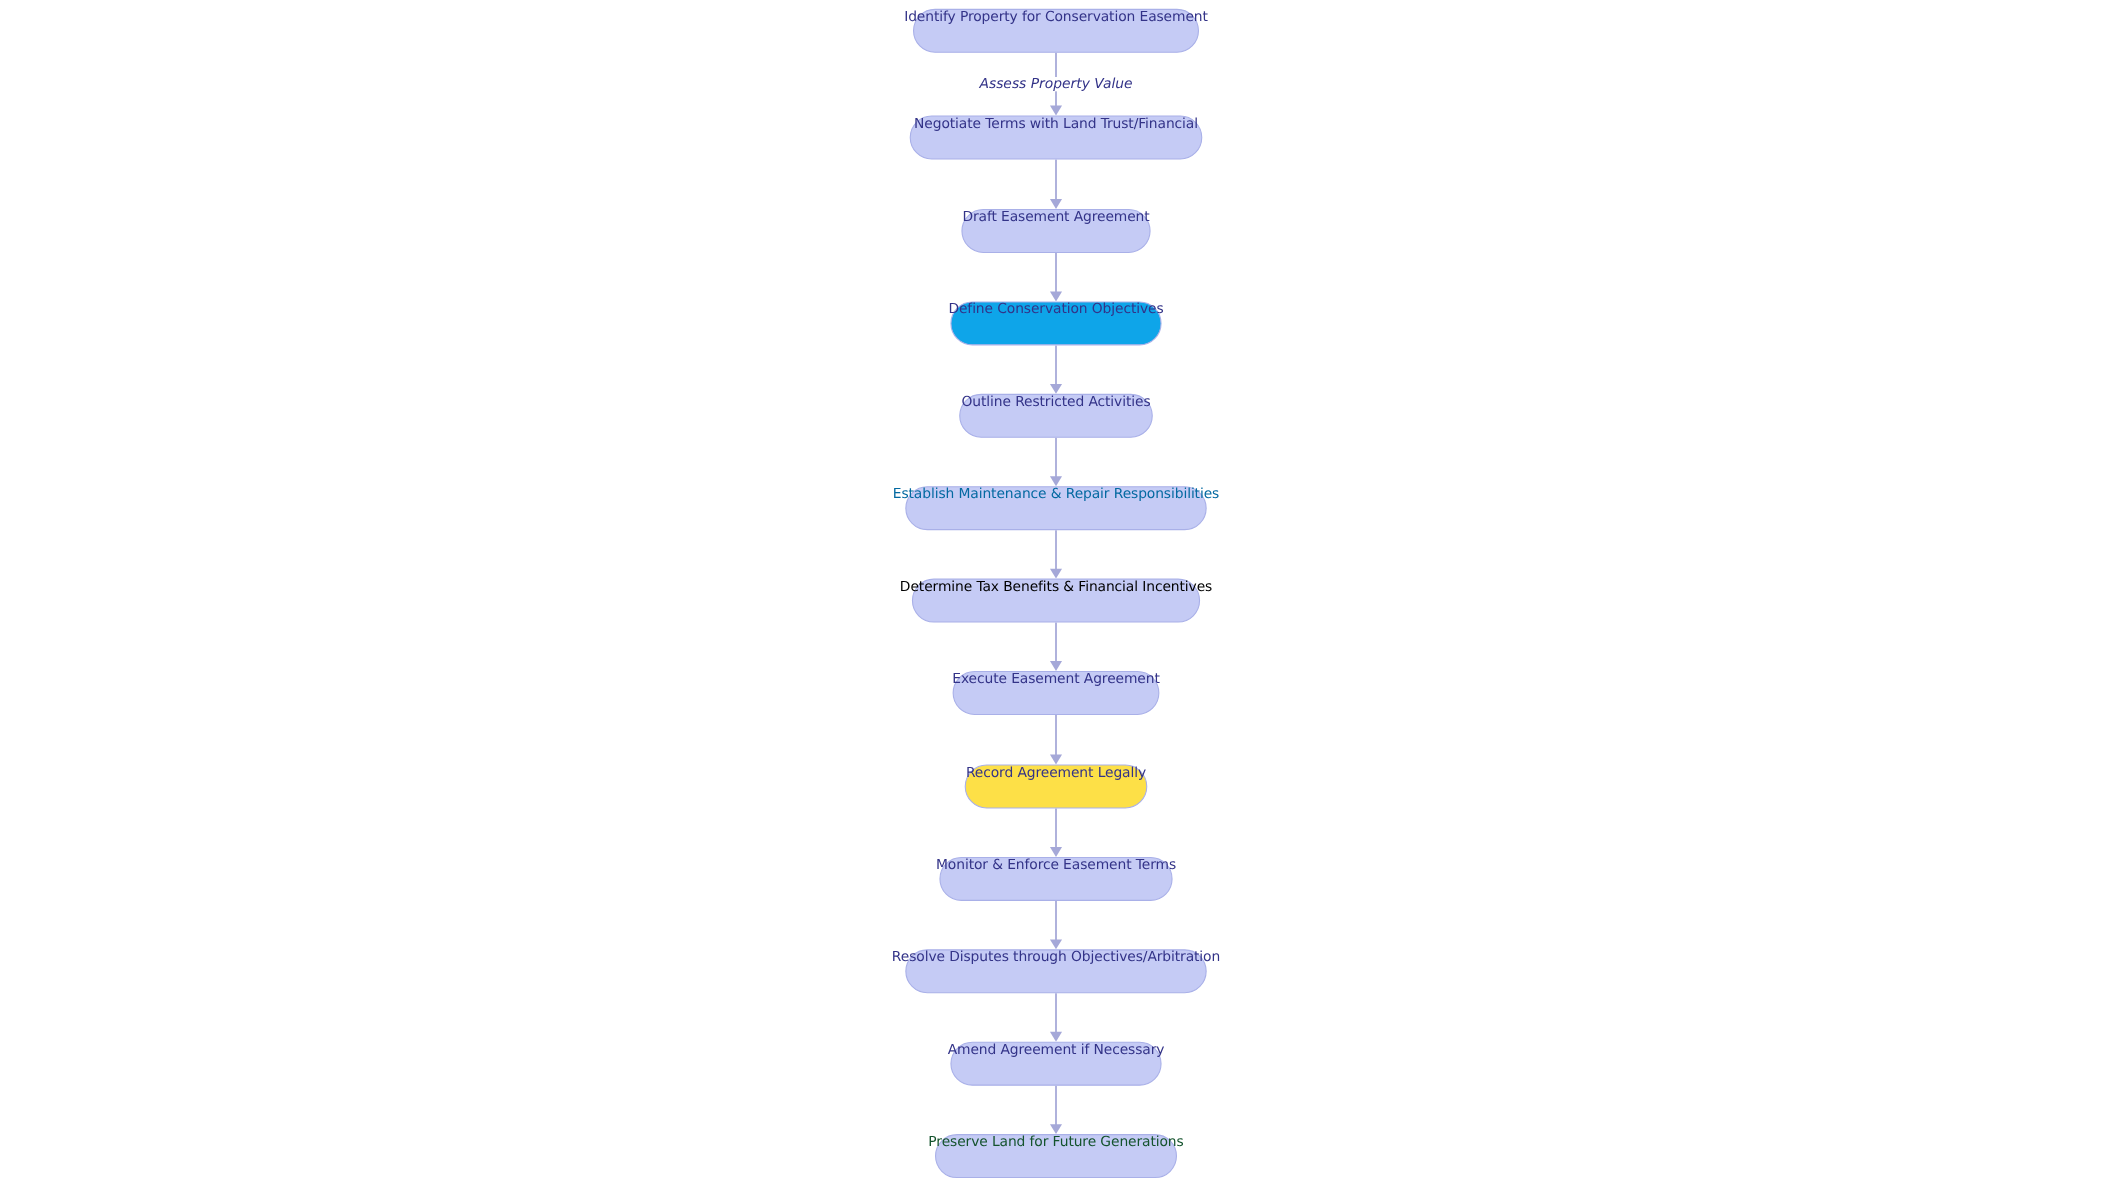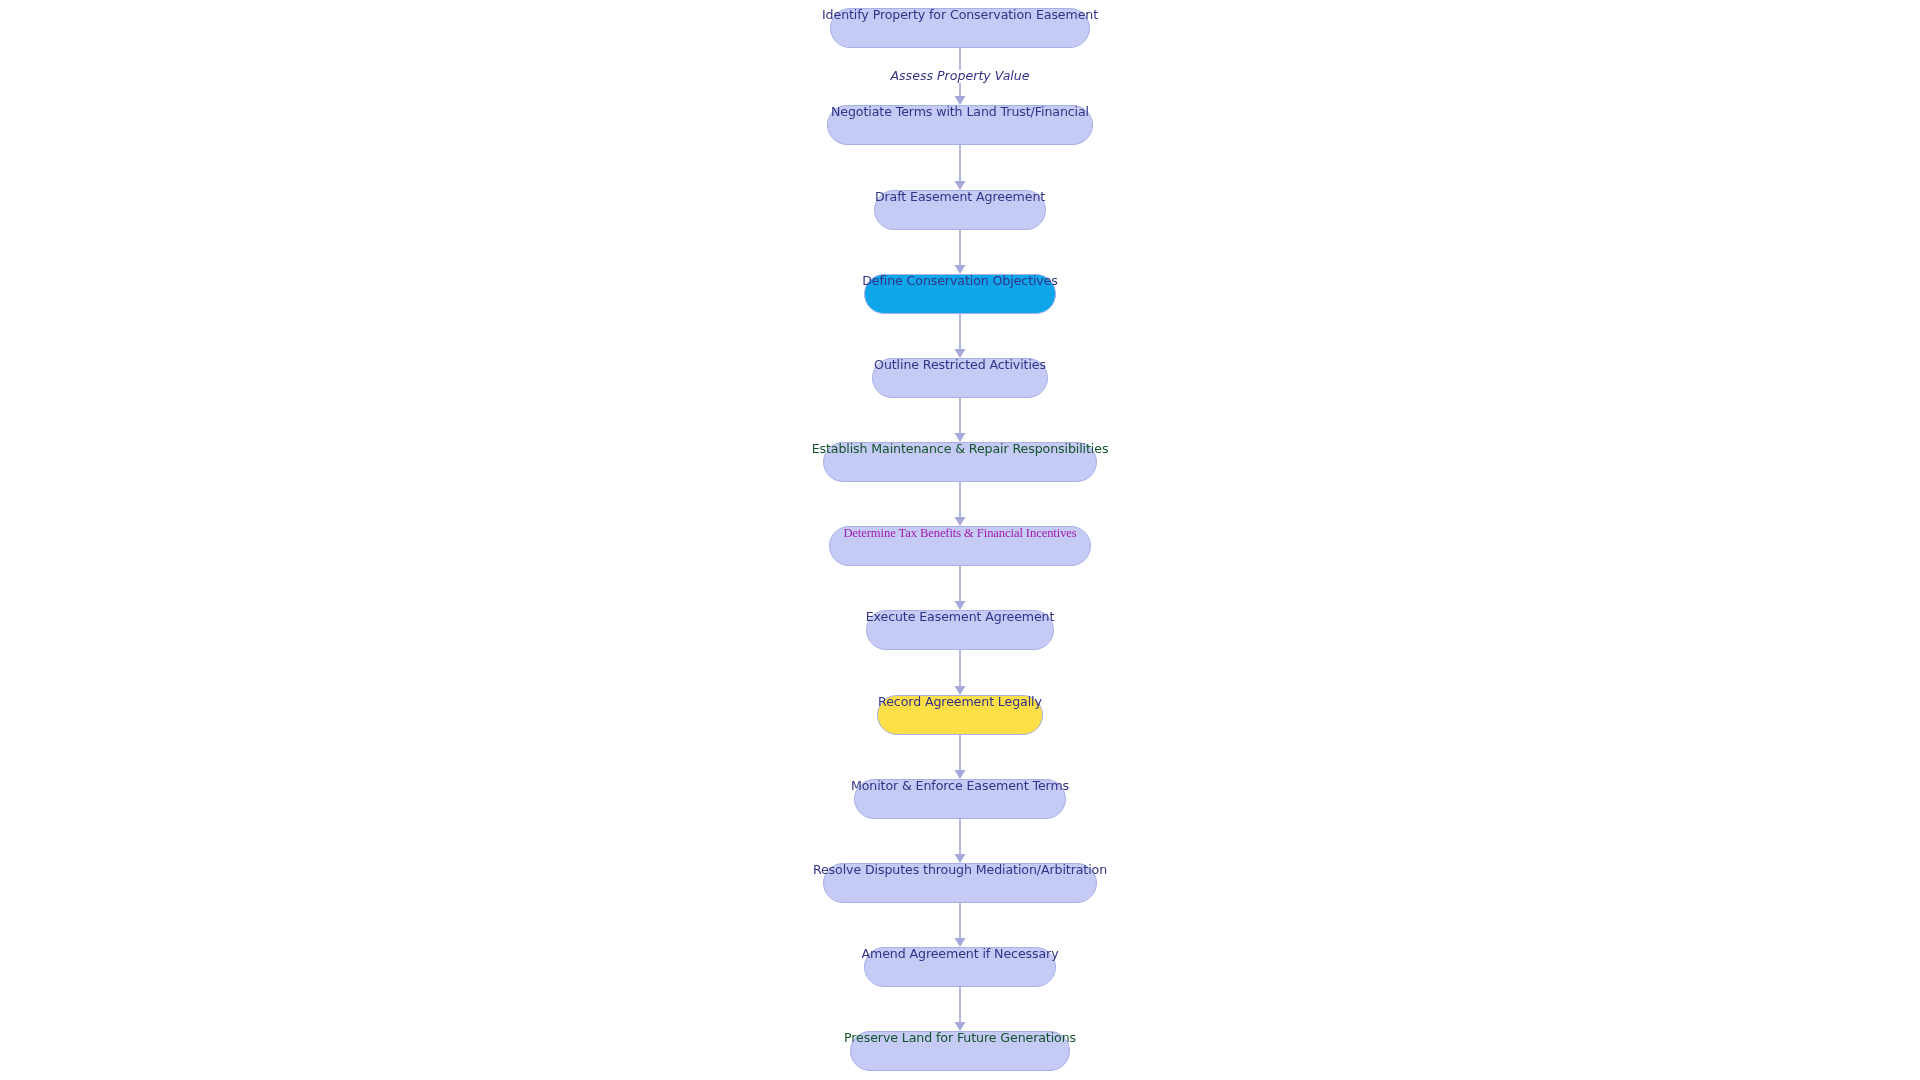--- a/index.html
+++ b/index.html
@@ -155,36 +155,36 @@
       <div class="node" style="left: 960px; top: 190px; width: 172px; height: 40px; background: rgb(197, 203, 245); border-color: rgb(169, 176, 232);">
         <span class="node-label" style="color: rgb(51, 51, 136);">Draft Easement Agreement</span>
       </div>
       <div class="node" style="left: 960px; top: 274px; width: 192px; height: 40px; background: #0ea5e9; border-color: rgb(169, 176, 232);">
         <span class="node-label" style="color: rgb(51, 51, 136);">Define Conservation Objectives</span>
       </div>
       <div class="node" style="left: 960px; top: 358px; width: 176px; height: 40px; background: rgb(197, 203, 245); border-color: rgb(169, 176, 232);">
         <span class="node-label" style="color: rgb(51, 51, 136);">Outline Restricted Activities</span>
       </div>
       <div class="node" style="left: 960px; top: 442px; width: 274px; height: 40px; background: rgb(197, 203, 245); border-color: rgb(169, 176, 232);">
-        <span class="node-label" style="color: #14532d;">Establish Maintenance &amp; Repair Responsibilities</span>
+        <span class="node-label" style="color: #0369a1;">Establish Maintenance &amp; Repair Responsibilities</span>
       </div>
       <div class="node" style="left: 960px; top: 526px; width: 262px; height: 40px; background: rgb(197, 203, 245); border-color: rgb(169, 176, 232);">
-        <span class="node-label" style="color: #a21caf; font-family: Liberation Serif, serif;">Determine Tax Benefits &amp; Financial Incentives</span>
+        <span class="node-label" style="color: #000000;">Determine Tax Benefits &amp; Financial Incentives</span>
       </div>
       <div class="node" style="left: 960px; top: 610px; width: 188px; height: 40px; background: rgb(197, 203, 245); border-color: rgb(169, 176, 232);">
         <span class="node-label" style="color: rgb(51, 51, 136);">Execute Easement Agreement</span>
       </div>
       <div class="node" style="left: 960px; top: 695px; width: 166px; height: 40px; background: #fde047; border-color: rgb(169, 176, 232);">
         <span class="node-label" style="color: rgb(51, 51, 136);">Record Agreement Legally</span>
       </div>
       <div class="node" style="left: 960px; top: 779px; width: 212px; height: 40px; background: rgb(197, 203, 245); border-color: rgb(169, 176, 232);">
         <span class="node-label" style="color: rgb(51, 51, 136);">Monitor &amp; Enforce Easement Terms</span>
       </div>
       <div class="node" style="left: 960px; top: 863px; width: 274px; height: 40px; background: rgb(197, 203, 245); border-color: rgb(169, 176, 232);">
-        <span class="node-label" style="color: rgb(51, 51, 136);">Resolve Disputes through Mediation/Arbitration</span>
+        <span class="node-label" style="color: rgb(51, 51, 136);">Resolve Disputes through Objectives/Arbitration</span>
       </div>
       <div class="node" style="left: 960px; top: 947px; width: 192px; height: 40px; background: rgb(197, 203, 245); border-color: rgb(169, 176, 232);">
         <span class="node-label" style="color: rgb(51, 51, 136);">Amend Agreement if Necessary</span>
       </div>
       <div class="node" style="left: 960px; top: 1031px; width: 220px; height: 40px; background: rgb(197, 203, 245); border-color: rgb(169, 176, 232);">
         <span class="node-label" style="color: #14532d;">Preserve Land for Future Generations</span>
       </div>
     </div>
 </div>
 

